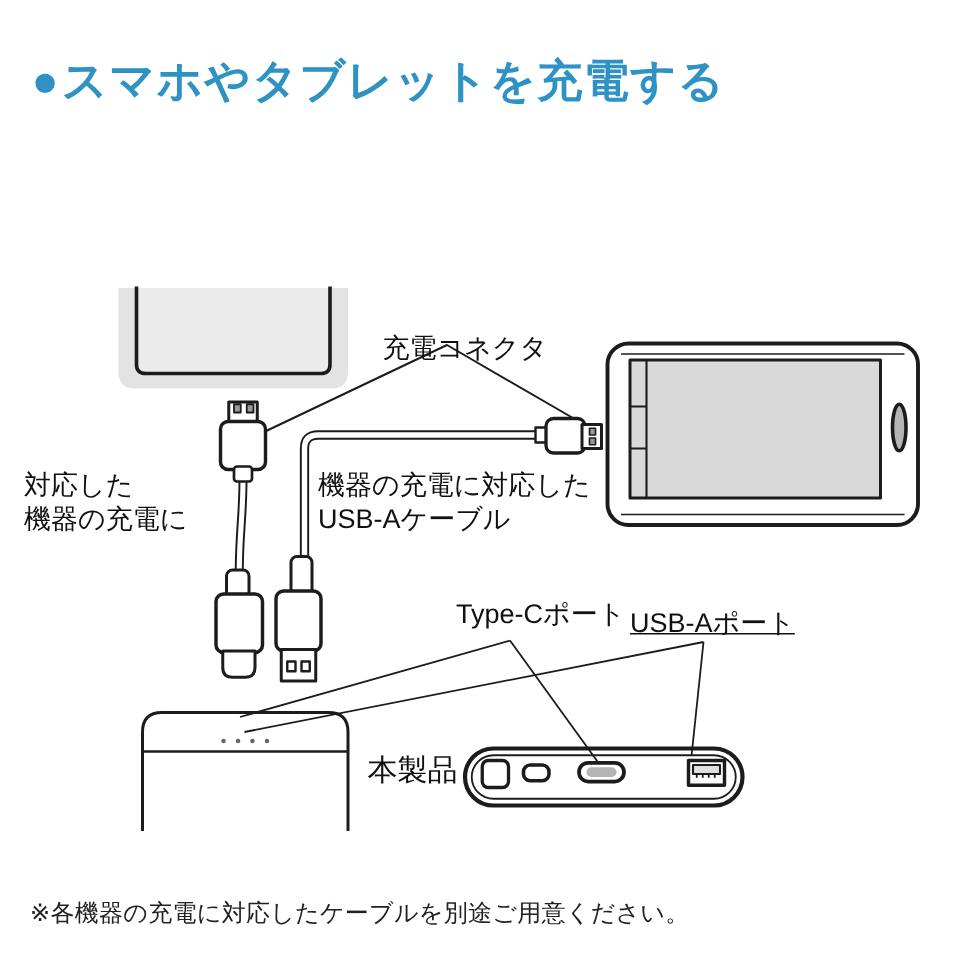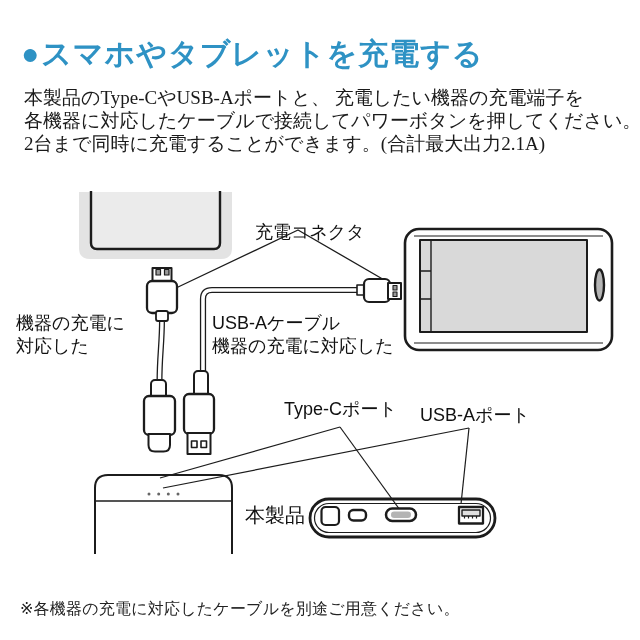--- a/index.html
+++ b/index.html
@@ -18,39 +18,34 @@
              font-size:19px;line-height:23px;color:#1a1a1a;white-space:nowrap;}
 
   .diagram{position:absolute;left:0;top:180px;width:640px;height:390px;}
   .diagram svg{position:absolute;left:0;top:0;}
 
   .dlabel{position:absolute;color:#111;font-size:18px;line-height:23px;
           white-space:nowrap;font-weight:500;}
   .lbl-charging-connector{left:255px;top:26px;margin-top:15px;}
   .lbl-typec-cable{left:16px;top:132px;}
   .lbl-usba-cable{left:212px;top:132px;}
-  .lbl-typec-port{left:284px;top:218px;}
-  .lbl-usba-port{left:420px;top:224px;}
-  .lbl-product{left:245px;top:324px;font-size:20px;}
+  .lbl-typec-port{left:304px;top:218px;}
+  .lbl-usba-port{left:420px;top:224px;text-decoration:underline;}
+  .lbl-product{left:245px;top:324px;font-size:20px;font-family:Liberation Mono, monospace;}
 
   .footnote{position:absolute;left:20px;top:599px;font-size:16px;
             color:#222;letter-spacing:0.2px;white-space:nowrap;}
 </style>
 </head>
 <body>
 
 <div class="page">
 
   <div class="title"><span class="bullet">●</span><span>スマホやタブレットを充電する</span></div>
 
-  <div class="body-text">
-    <div>本製品のType-CやUSB-Aポートと、 充電したい機器の充電端子を</div>
-    <div>各機器に対応したケーブルで接続してパワーボタンを押してください。</div>
-    <div>2台まで同時に充電することができます。(合計最大出力2.1A)</div>
-  </div>
 
   <div class="diagram">
     <svg width="640" height="390" viewBox="0 180 640 390">
       <g stroke="#1c1c1c" fill="none" stroke-linejoin="round">
 
         <g>
           <path d="M79,192 H232 V248 Q232,259 221,259 H90 Q79,259 79,248 Z" fill="#e3e3e3" stroke="none"></path>
           <rect x="91" y="192" width="129" height="57" fill="#ebebeb" stroke="none"></rect>
           <path d="M91,191 V243 Q91,249 97,249 H214 Q220,249 220,243 V191" stroke-width="2.4"></path>
         </g>
@@ -137,27 +132,27 @@
             <rect x="462" y="510" width="18" height="6" fill="#e0e0e0" stroke-width="1.4"></rect>
             <path d="M464.5,516 v2.5 M468.5,516 v2.5 M472.5,516 v2.5 M476.5,516 v2.5" stroke-width="1.2"></path>
           </g>
         </g>
       </g>
     </svg>
 
     <div class="dlabel lbl-charging-connector">充電コネクタ</div>
 
     <div class="dlabel lbl-typec-cable">
+      <div>対応した</div>
       <div>機器の充電に</div>
-      <div>対応した</div>
     </div>
 
     <div class="dlabel lbl-usba-cable">
+      <div>機器の充電に対応した</div>
       <div>USB-Aケーブル</div>
-      <div>機器の充電に対応した</div>
     </div>
 
     <div class="dlabel lbl-typec-port">Type-Cポート</div>
     <div class="dlabel lbl-usba-port">USB-Aポート</div>
     <div class="dlabel lbl-product">本製品</div>
   </div>
 
   <div class="footnote">※各機器の充電に対応したケーブルを別途ご用意ください。</div>
 </div>
 

